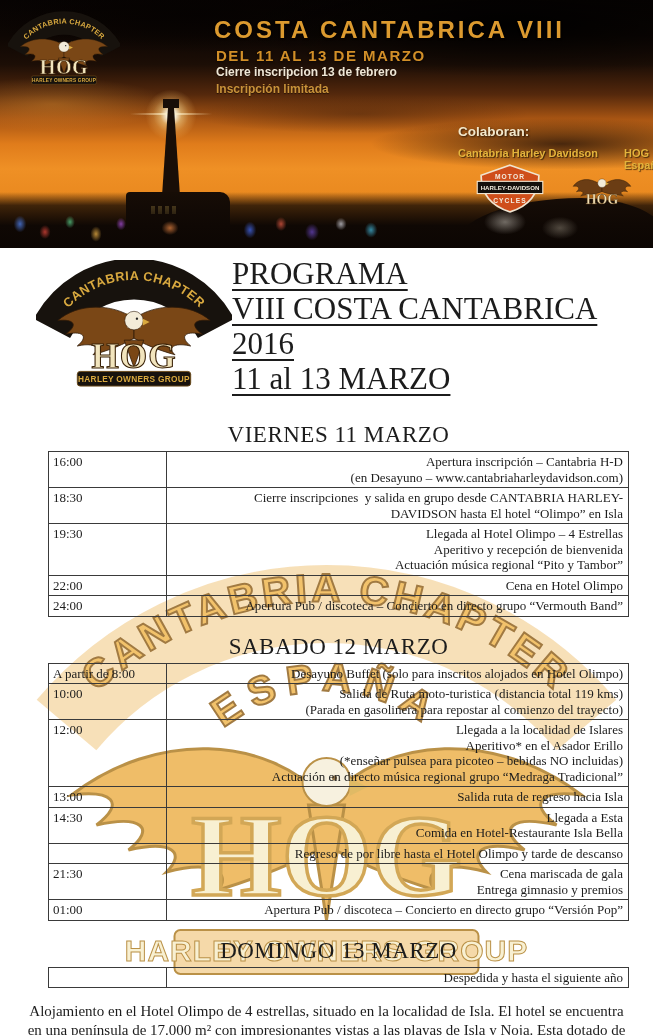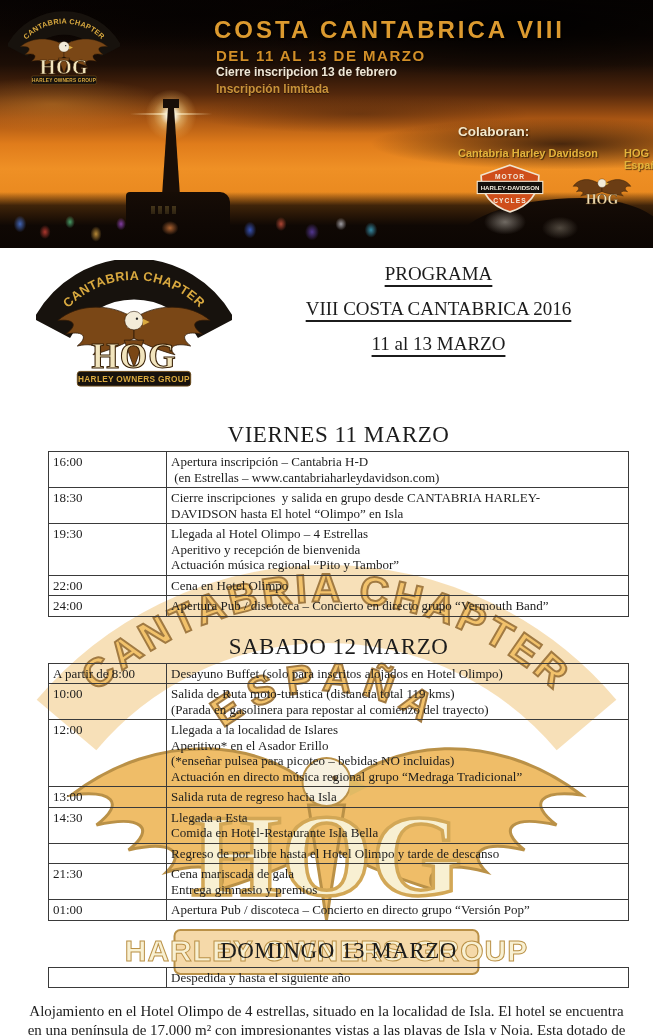--- a/index.html
+++ b/index.html
@@ -60,41 +60,41 @@
     color:#e3b33c;text-shadow:1px 1px 1px rgba(0,0,0,.6);text-align:right;}
   .collab-hog{position:absolute;left:576px;top:147px;font:bold 11px "Liberation Sans",sans-serif;
     color:#e3b33c;text-shadow:1px 1px 1px rgba(0,0,0,.6);padding-left:48px;}
   .hd-logo{position:absolute;left:476px;top:163px;width:68px;height:50px;}
   .hog-logo{position:absolute;left:570px;top:166px;width:64px;height:45px;}
   .patch{position:absolute;left:8px;top:10px;width:112px;height:78px;}
 
   
   .title-block{position:relative;height:128px;z-index:1;}
   .chapter-logo{position:absolute;left:36px;top:12px;width:196px;height:129px;}
-  .prog-title{position:absolute;left:232px;right:8px;top:8px;text-align:center;
-    font-size:19px;line-height:35px;font-weight:normal;}
+  .prog-title{position:absolute;left:232px;right:8px;top:8px;
+    font-size:31px;line-height:35px;font-weight:normal;}
   .prog-title div{text-decoration:underline;text-decoration-thickness:2px;text-underline-offset:5px;}
 
   
   .watermark{position:absolute;left:24px;top:550px;width:605px;height:430px;z-index:0;opacity:.8;}
   .wm-arc1{font:bold 40px "Liberation Sans",sans-serif;fill:#F0B447;stroke:#8A5A14;stroke-width:2px;letter-spacing:4px;}
   .wm-arc2{font:bold 40px "Liberation Sans",sans-serif;fill:#F0B447;stroke:#8A5A14;stroke-width:2px;letter-spacing:10px;}
   .wm-hog{font:bold 116px "Liberation Serif",serif;fill:#F7EDC7;stroke:#C8922C;stroke-width:3.5px;text-anchor:middle;}
   .wm-ribbon{font:bold 30px "Liberation Sans",sans-serif;fill:#F7EDC7;stroke:#A9761A;stroke-width:1px;text-anchor:middle;letter-spacing:1px;}
 
   
   .schedule{position:relative;z-index:1;}
   .day-heading{width:581px;margin:46px 0 3px 48px;text-align:center;font-size:23px;
     font-weight:normal;letter-spacing:.5px;}
   .day-heading.tight{margin-top:17px;}
   table.sched{border-collapse:collapse;margin-left:48px;width:581px;background:transparent;}
   table.sched td{border:1px solid #3a3a3a;vertical-align:top;font-size:13px;line-height:15.5px;
     padding:2px 5px 2px 4px;}
   table.sched td.time{width:108px;}
-  table.sched td.desc div{white-space:pre-wrap;}
+  table.sched td.desc div{white-space:pre-wrap;text-align:right;}
 
   
   .footer{position:relative;z-index:1;}
   .footer p{margin:0 auto;text-align:center;font-size:15px;line-height:18.5px;width:612px;}
   .footer .p1{margin-top:14px;}
 
   
   .cl-arc1{font:bold 13px "Liberation Sans",sans-serif;fill:#D9A93F;letter-spacing:.5px;}
   .cl-arc2{font:bold 11.5px "Liberation Sans",sans-serif;fill:#D9A93F;letter-spacing:1px;}
   .cl-hog{font:bold 36px "Liberation Serif",serif;fill:#F2E5BE;stroke:#3a2208;stroke-width:1.1px;
@@ -204,21 +204,21 @@
   </svg>
 
   <main class="schedule">
     <h2 class="day-heading">VIERNES 11 MARZO</h2>
     <table class="sched">
       <tbody>
           <tr>
             <td class="time">16:00</td>
             <td class="desc">
               <div>Apertura inscripción – Cantabria H-D</div>
-              <div> (en Estrellas – www.cantabriaharleydavidson.com)</div>
+              <div> (en Desayuno – www.cantabriaharleydavidson.com)</div>
             </td>
           </tr>
           <tr>
             <td class="time">18:30</td>
             <td class="desc">
               <div>Cierre inscripciones  y salida en grupo desde CANTABRIA HARLEY-</div>
               <div>DAVIDSON hasta El hotel “Olimpo” en Isla</div>
             </td>
           </tr>
           <tr>

